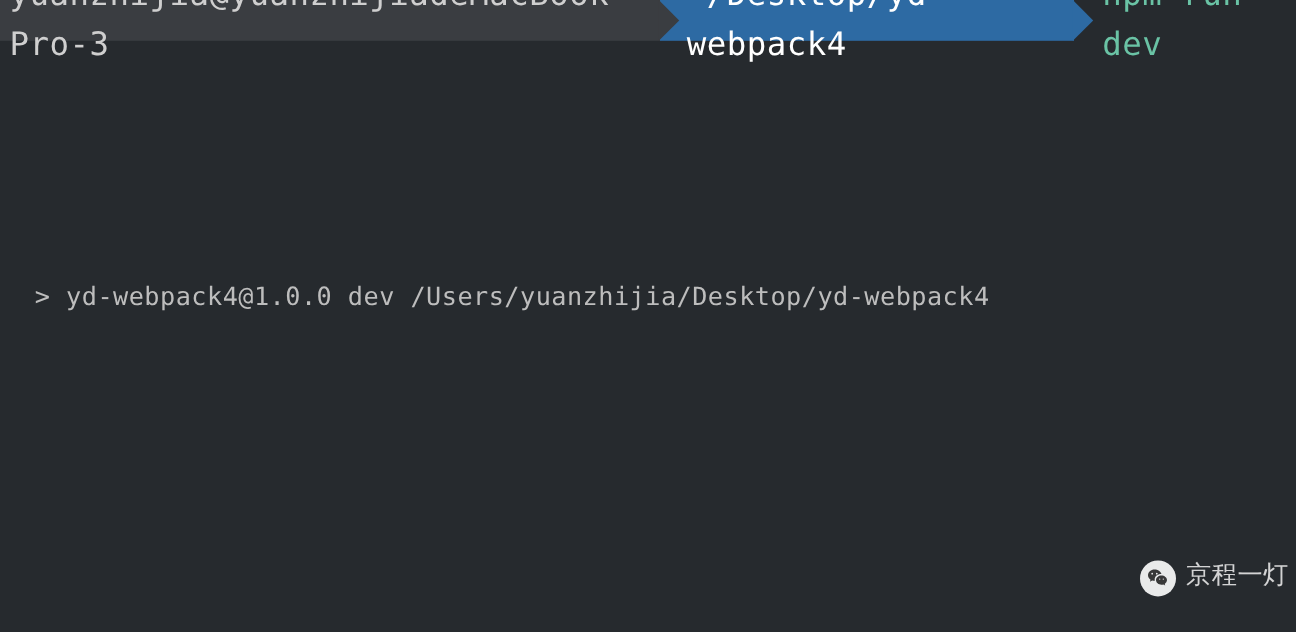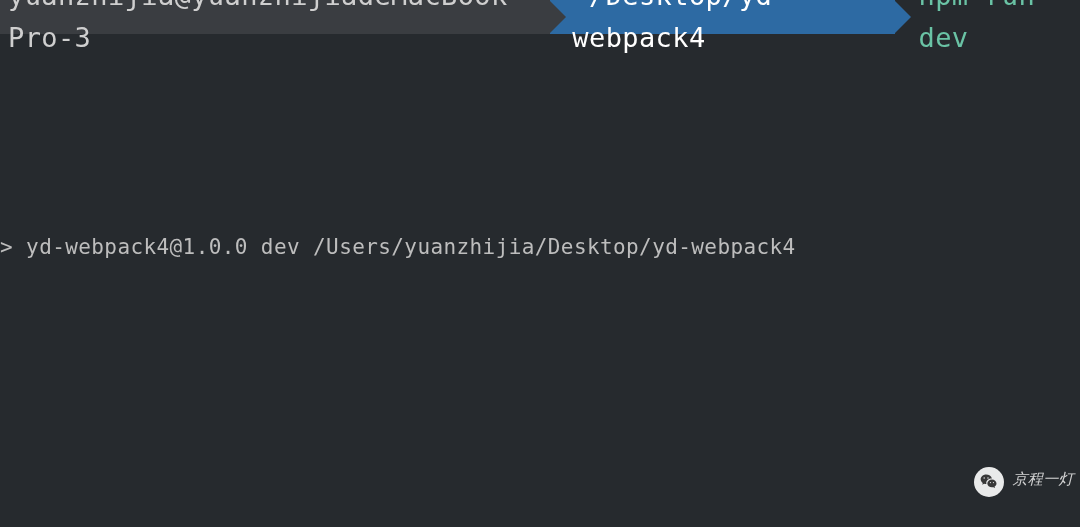--- a/index.html
+++ b/index.html
@@ -41,38 +41,37 @@
     .seg-user { background: #3a3d41; color: #cfcfcf; padding-left: 8px; }
     .seg-user::after { border-left: 17px solid #3a3d41; }
     .seg-path { background: #2d6aa3; color: #ffffff; }
     .seg-path::after { border-left: 17px solid #2d6aa3; }
     .cmd-area { padding-left: 24px; color: #6ac3a5; display: flex; align-items: center; }
 
     .term {
       padding: 2px 0 0 0;
       white-space: pre;
     }
-    .line { min-height: 32px; }
+    .line { min-height: 32px; margin-left: 29px; }
     .dim { color: #bdbdbd; }
 
     .spacer { height: 32px; }
 
     .watermark {
       position: absolute;
       right: 6px;
       bottom: 30px;
       display: flex;
-      align-items: flex-start;
+      align-items: flex-end;
       gap: 8px;
       color: #e6e6e6;
       font-family: -apple-system, "PingFang SC", sans-serif;
-      font-size: 15px;
+      font-size: 21px;
       font-weight: 500;
       opacity: 0.9;
-      font-style: italic;
     }
     .wm-icon {
       width: 30px; height: 30px;
       border-radius: 50%;
       background: #ffffff;
       display: flex; align-items: center; justify-content: center;
     }
     .wm-icon svg { width: 20px; height: 20px; }
   </style>
 </head>

